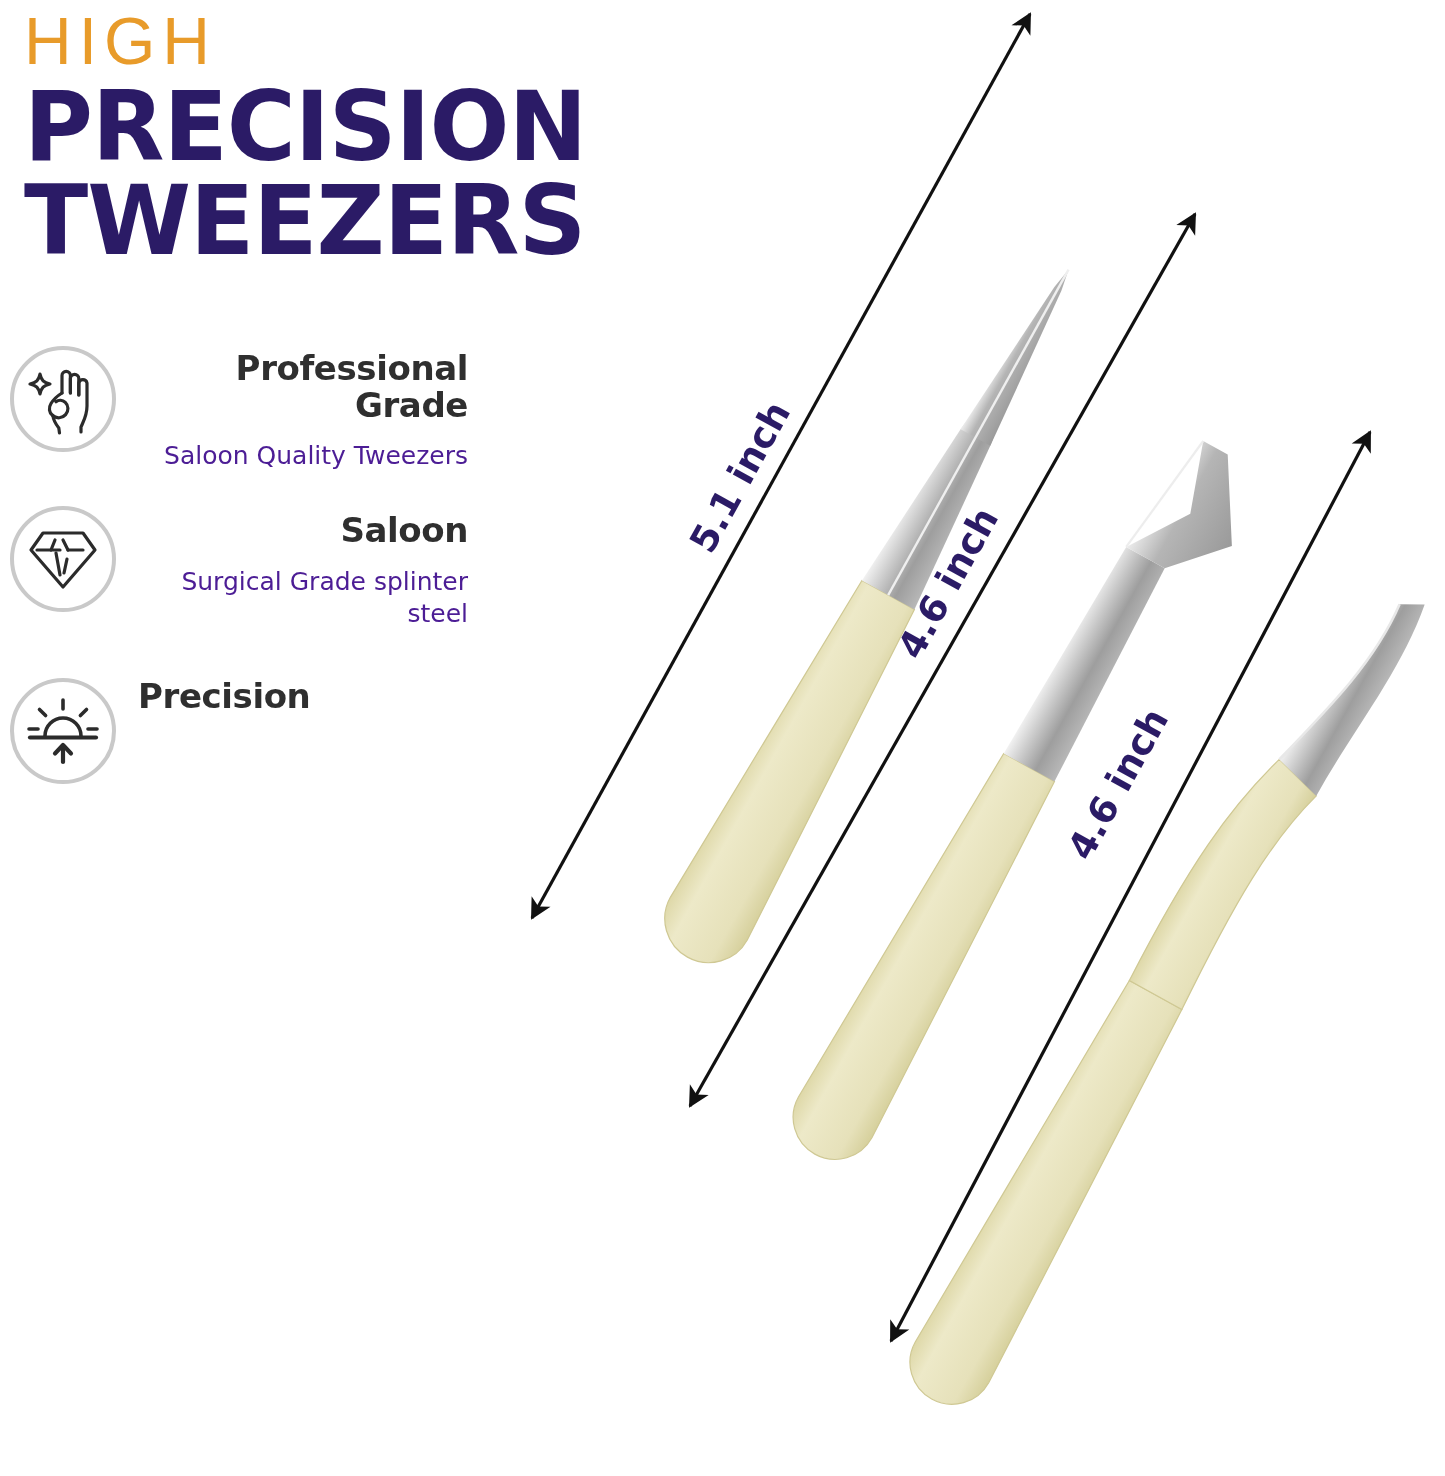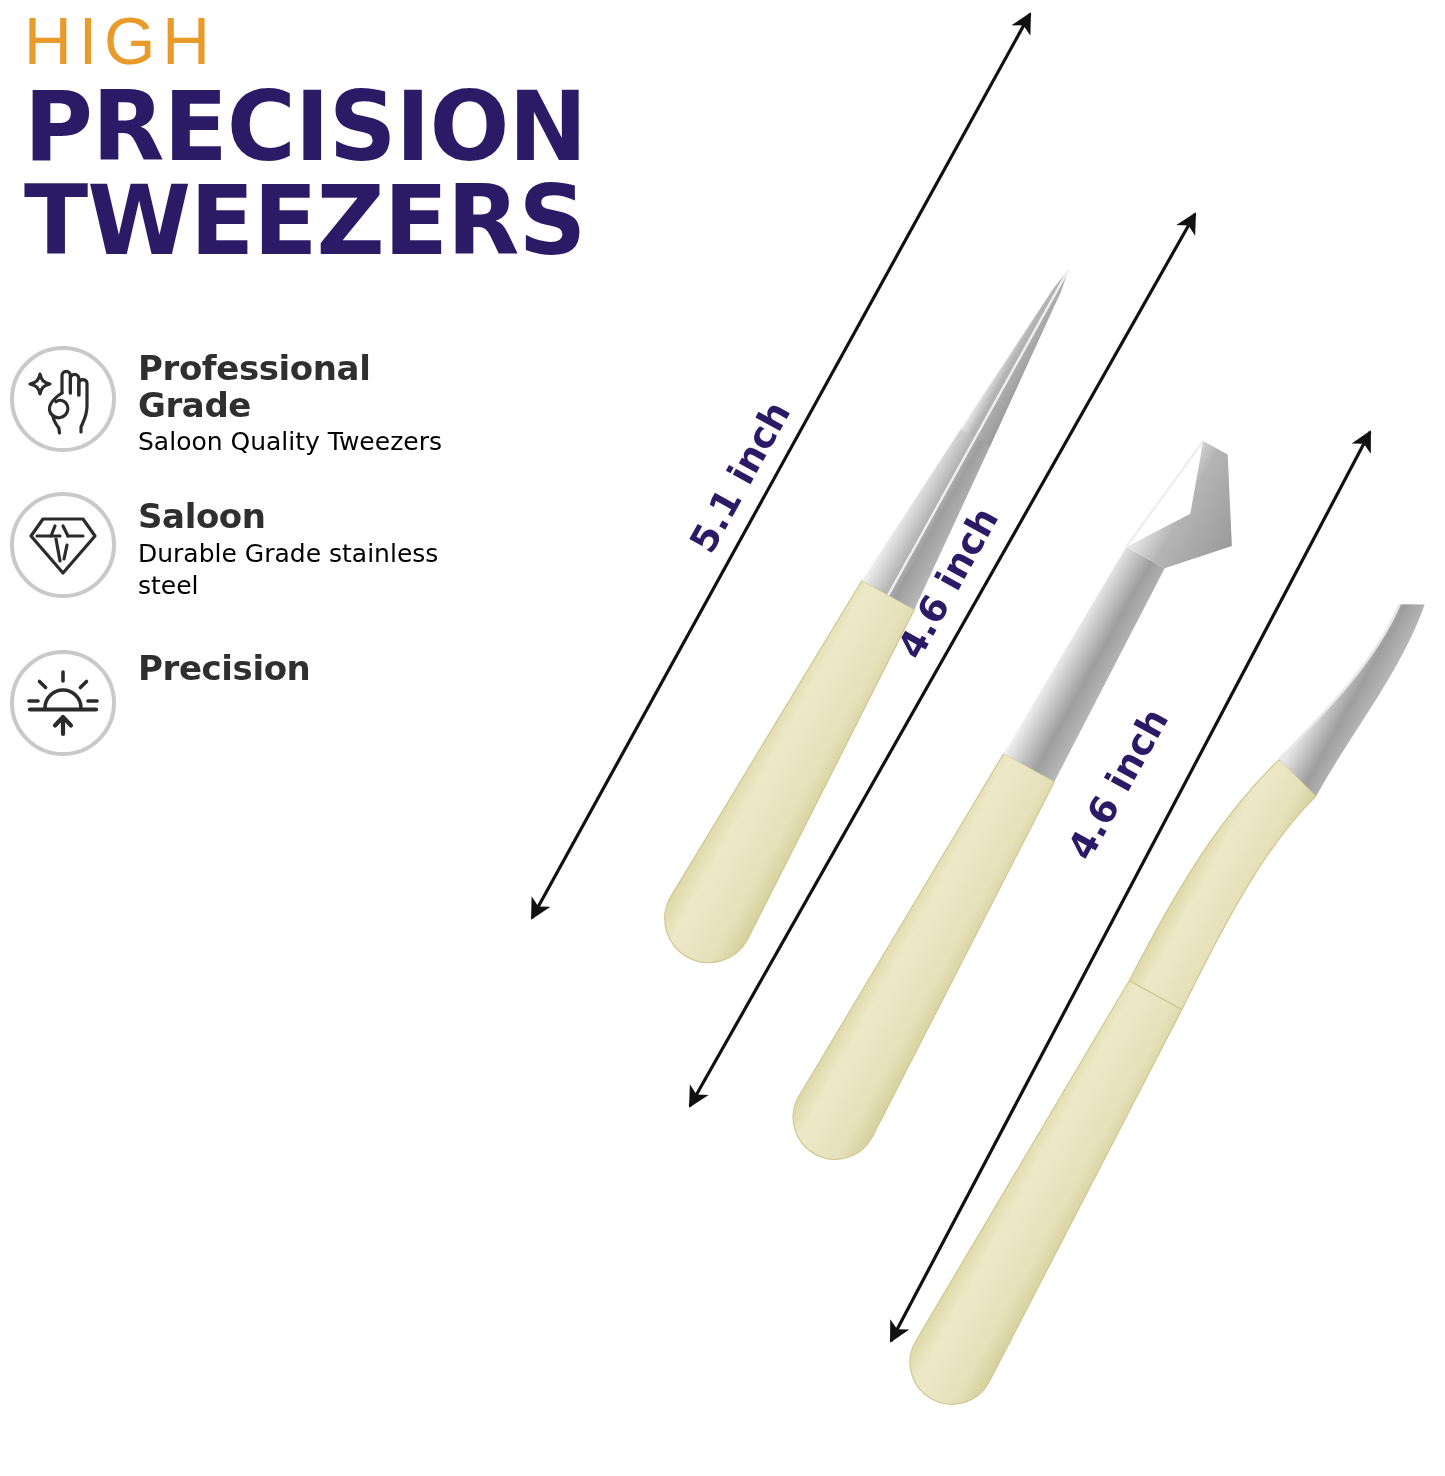--- a/index.html
+++ b/index.html
@@ -27,42 +27,42 @@
   }
   #title-main {
     font-size:96px; font-weight:bold; color:#2B1B66;
     line-height:0.98; letter-spacing:-1px; margin-top:6px;
     font-family:"DejaVu Sans", sans-serif;
     transform:scaleX(0.98); transform-origin:left center;
   }
   #title-line1, #title-line2 { display:block; white-space:nowrap; }
 
   
-  #features { position:absolute; left:10px; top:344px; width:640px; }
+  #features { position:absolute; left:10px; top:344px; width:640px;text-align:right; }
   .feature-row {
     display:flex; align-items:flex-start;
     margin-bottom:22px;
   }
   .feature-icon-wrap {
     flex:0 0 auto;
     width:106px; height:106px;
     border:4px solid #C9C9C9; border-radius:50%;
     display:flex; align-items:center; justify-content:center;
     margin-right:22px;
   }
   .feature-icon-wrap svg { display:block; }
   .feature-text { padding-top:6px; max-width:330px; }
   .feature-title {
     font-size:34px; font-weight:bold; color:#2F2F2F;
     line-height:1.08; letter-spacing:-0.4px;
     font-family:"DejaVu Sans", sans-serif;
   }
   .feature-desc {
-    font-size:25px; font-weight:normal; color:#000000;
-    line-height:1.28; margin-top:3px;
+    font-size:25px; font-weight:normal; color:#4c1d95;
+    line-height:1.28; margin-top:17px;
     font-family:"DejaVu Sans", sans-serif;
   }
   
   #feature-row-0 { margin-bottom:34px; }
   #feature-row-1 { margin-bottom:42px; }
   #feature-row-0 .feature-icon-wrap { margin-top:2px; }
   #feature-row-1 .feature-icon-wrap { margin-top:0px; }
   #feature-row-2 .feature-icon-wrap { margin-top:6px; }
 
   
@@ -139,21 +139,21 @@
             <path d="M10 25 L33 25"></path>
             <path d="M41 25 L36 15"></path>
             <path d="M41 25 L56 25"></path>
             <path d="M29 28 L33 50"></path>
             <path d="M40 34 L37 48"></path>
           </svg>
         </span>
       </div>
       <div class="feature-text">
         <div class="feature-title">Saloon</div>
-        <div class="feature-desc">Durable Grade stainless steel</div>
+        <div class="feature-desc">Surgical Grade splinter steel</div>
       </div>
     </div>
 
     <div class="feature-row" id="feature-row-2">
       <div class="feature-icon-wrap">
         <span>
           <svg width="74" height="70" viewBox="0 0 74 70" fill="none" stroke="#2B2B2B" stroke-width="3.6" stroke-linecap="round" stroke-linejoin="round">
 
             <path d="M19 40 A18 18 0 0 1 55 40"></path>
 

